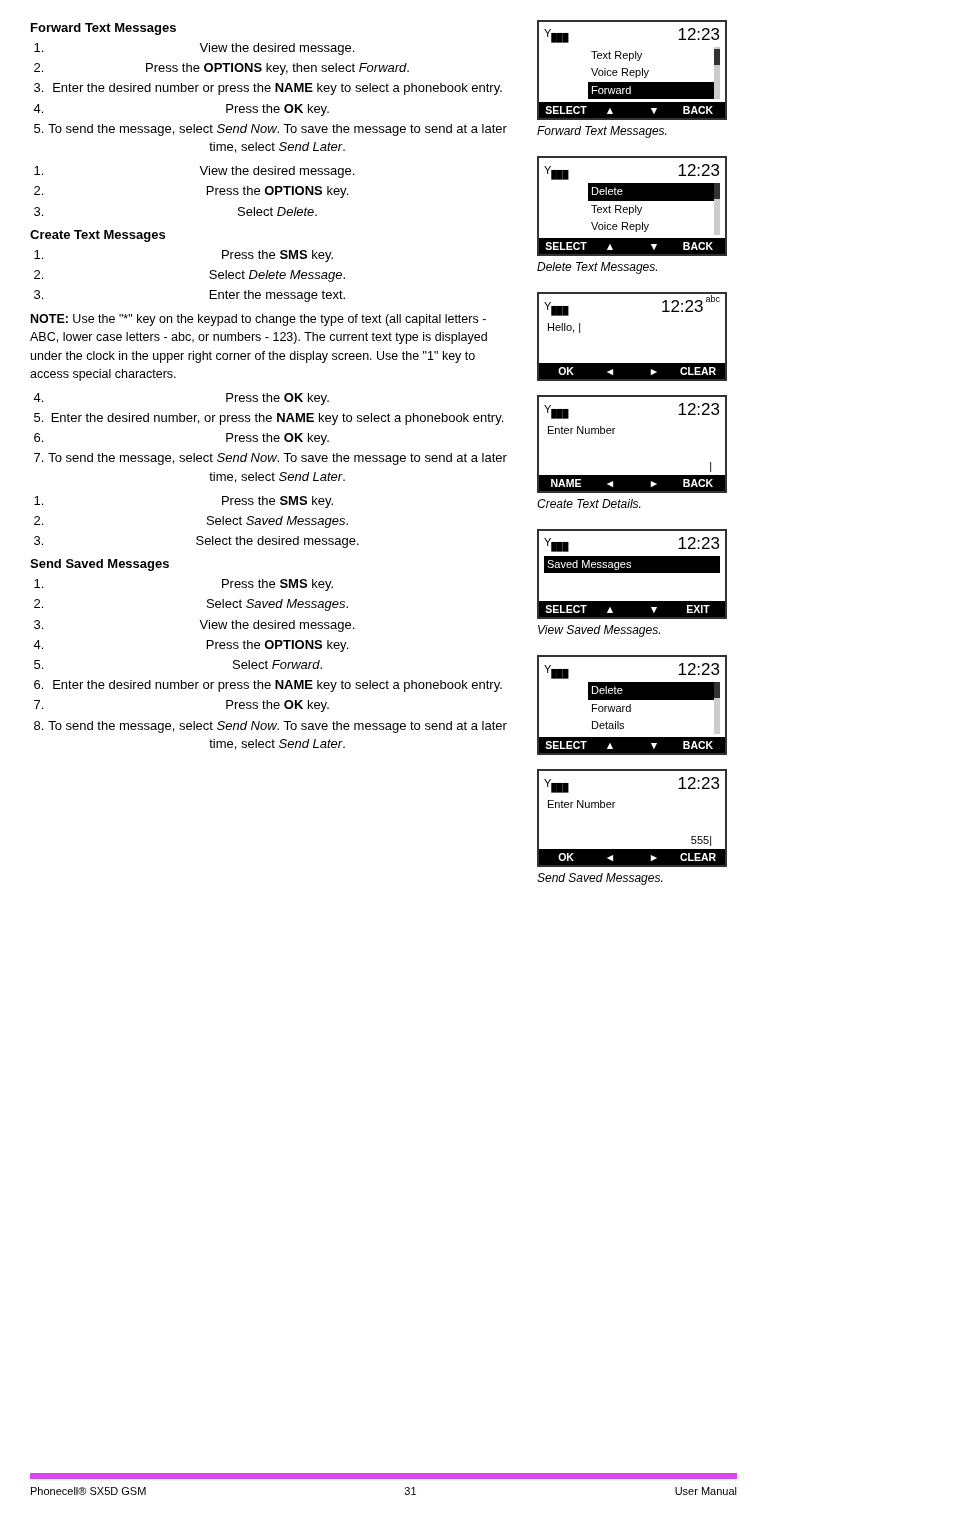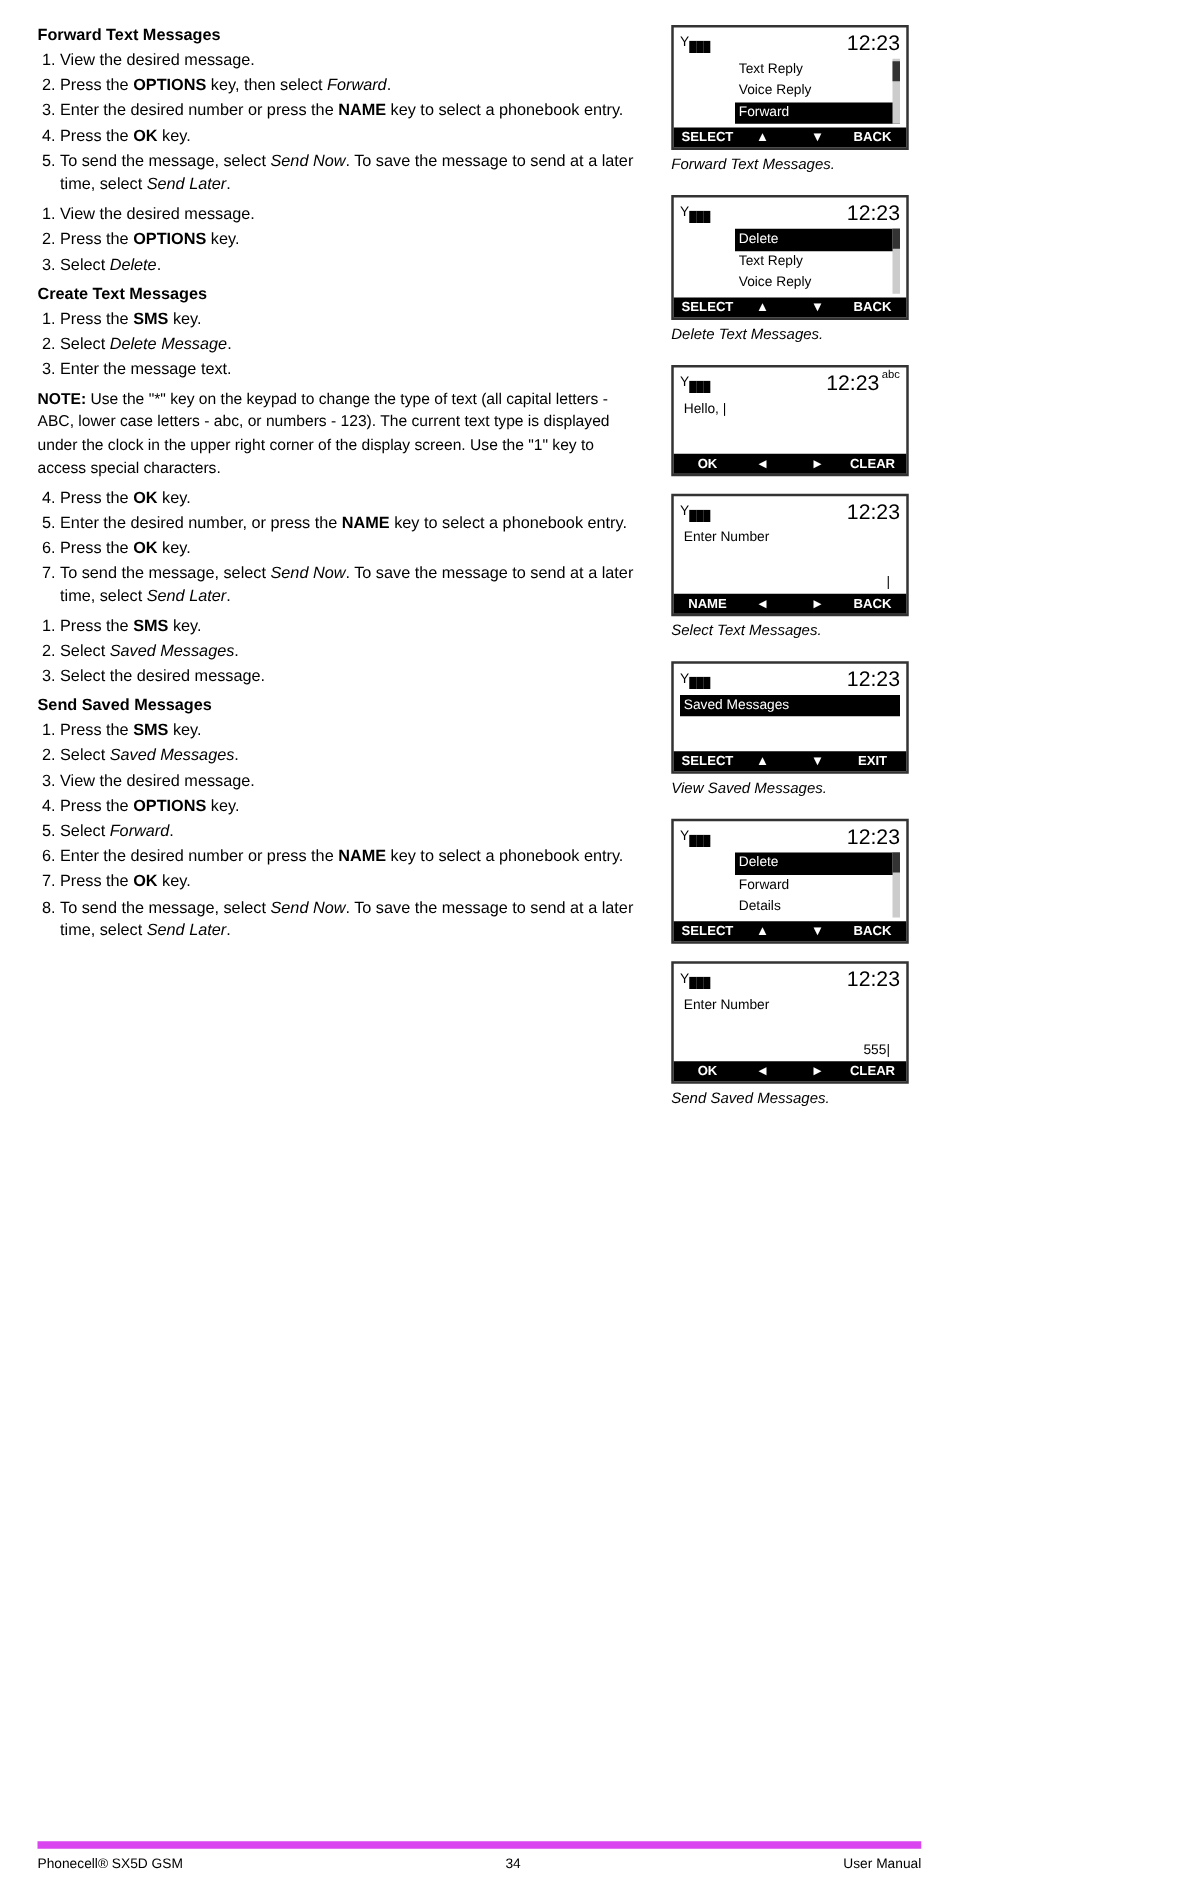--- a/index.html
+++ b/index.html
@@ -41,20 +41,21 @@
       font-size: 13px;
       margin-bottom: 4px;
       margin-top: 14px;
     }
     .section-title:first-child {
       margin-top: 0;
     }
     ol {
       margin-left: 18px;
       margin-bottom: 6px;
+      text-align: center;
     }
     ol li {
       margin-bottom: 2px;
       font-size: 13px;
       line-height: 1.4;
     }
     .note {
       font-size: 12.5px;
       margin: 6px 0;
       line-height: 1.45;
@@ -307,21 +308,21 @@
             <div style="min-height:20px;"></div>
             <div style="text-align:right; font-size:11px; padding-right:8px;">|</div>
           </div>
           <div class="softkey-bar">
             <span>NAME</span>
             <span>◄</span>
             <span>►</span>
             <span>BACK</span>
           </div>
         </div>
-        <p class="screen-caption">Select Text Messages.</p>
+        <p class="screen-caption">Create Text Details.</p>
       </div>
 
       <div>
         <div class="phone-screen">
           <div class="screen-body">
             <div class="status-bar">
               <span class="signal-icon">Y<sub style="font-size:8px">███</sub></span>
               <span class="time">12:23</span>
             </div>
             <div class="menu-item selected">Saved Messages</div>
@@ -382,17 +383,17 @@
         </div>
         <p class="screen-caption">Send Saved Messages.</p>
       </div>
 
     </div>
 
   </div>
 
   <div class="footer-bar">
     <span>Phonecell® SX5D GSM</span>
-    <span>34</span>
+    <span>31</span>
     <span>User Manual</span>
   </div>
 
 </div>
 
 </body></html>

